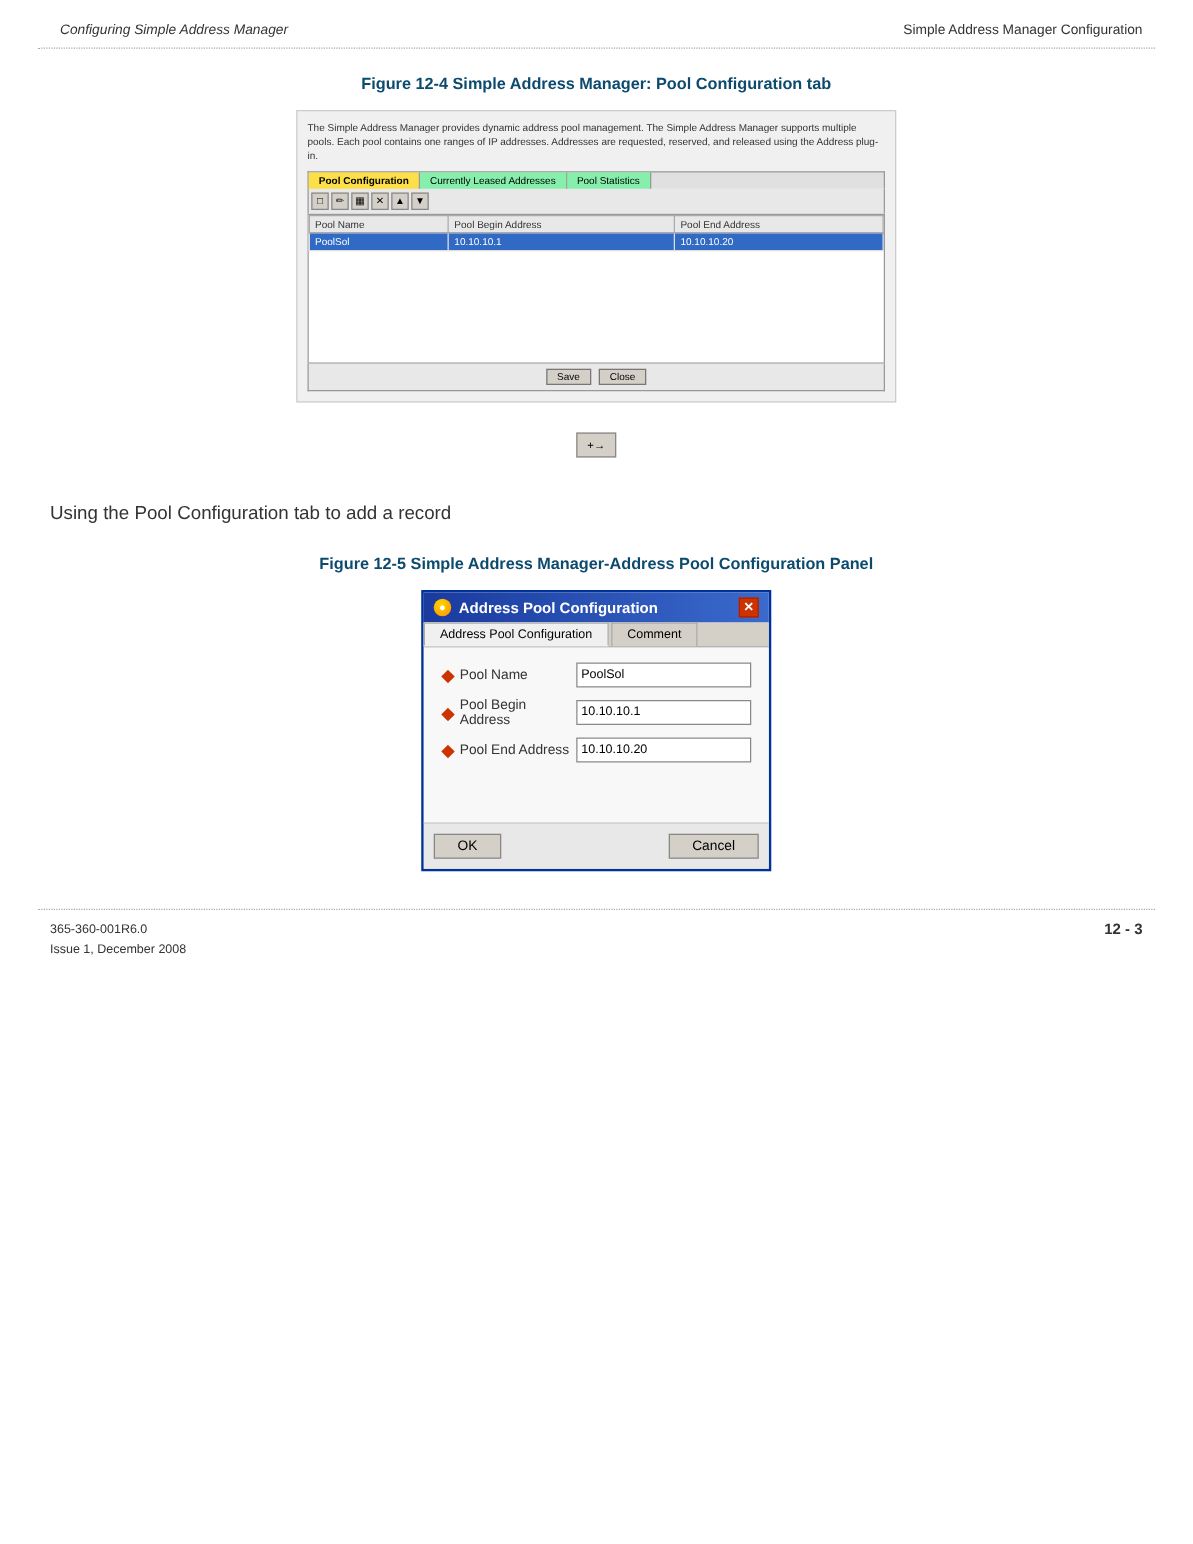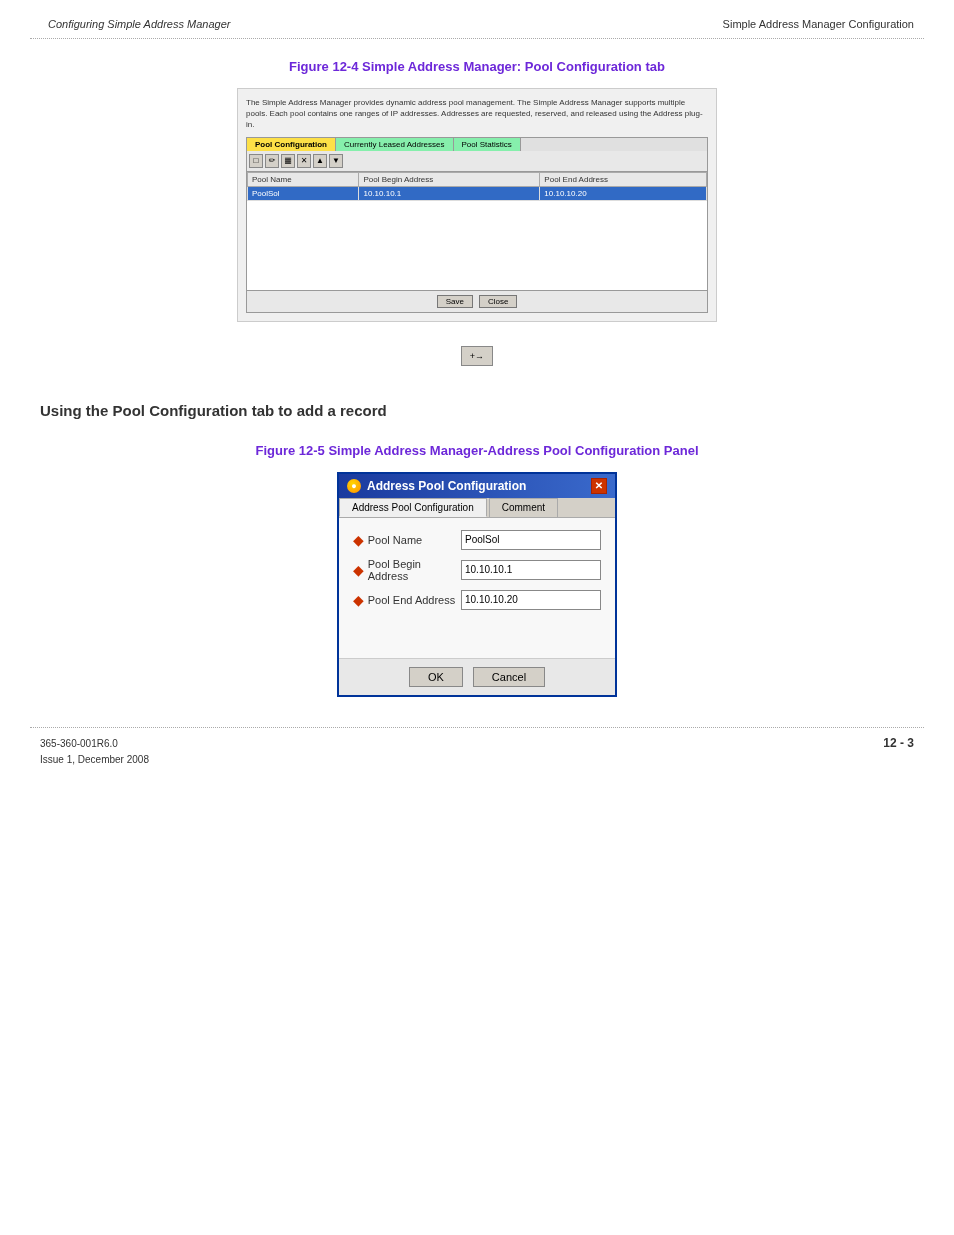--- a/index.html
+++ b/index.html
@@ -32,21 +32,21 @@
     
     .main-content {
       padding: 0 40px;
     }
 
     
     .figure-title {
       text-align: center;
       font-size: 13px;
       font-weight: bold;
-      color: #6d28d9;
+      color: #0c4a6e;
       margin-bottom: 14px;
     }
 
     
     .screenshot-box {
       border: 1px solid #ccc;
       background: #f0f0f0;
       margin: 0 auto 16px auto;
       width: 480px;
       padding: 8px;
@@ -156,21 +156,21 @@
       display: flex;
       align-items: center;
       justify-content: center;
       font-size: 9px;
       cursor: pointer;
     }
 
     
     .section-heading {
       font-size: 15px;
-      font-weight: bold;
+      font-weight: normal;
       color: #333;
       margin: 28px 0 24px 0;
     }
 
     
     .dialog-wrapper {
       margin: 0 auto 20px auto;
       width: 280px;
     }
 
@@ -255,21 +255,21 @@
       flex: 1;
       height: 20px;
       border: 1px solid #888;
       background: #fff;
       padding: 1px 3px;
       font-size: 10px;
     }
 
     .dialog-footer {
       display: flex;
-      justify-content: center;
+      justify-content: space-between;
       gap: 10px;
       padding: 8px;
       border-top: 1px solid #ccc;
       background: #e8e8e8;
     }
     .dialog-btn {
       padding: 3px 18px;
       font-size: 11px;
       background: #d4d0c8;
       border: 1px solid #888;

